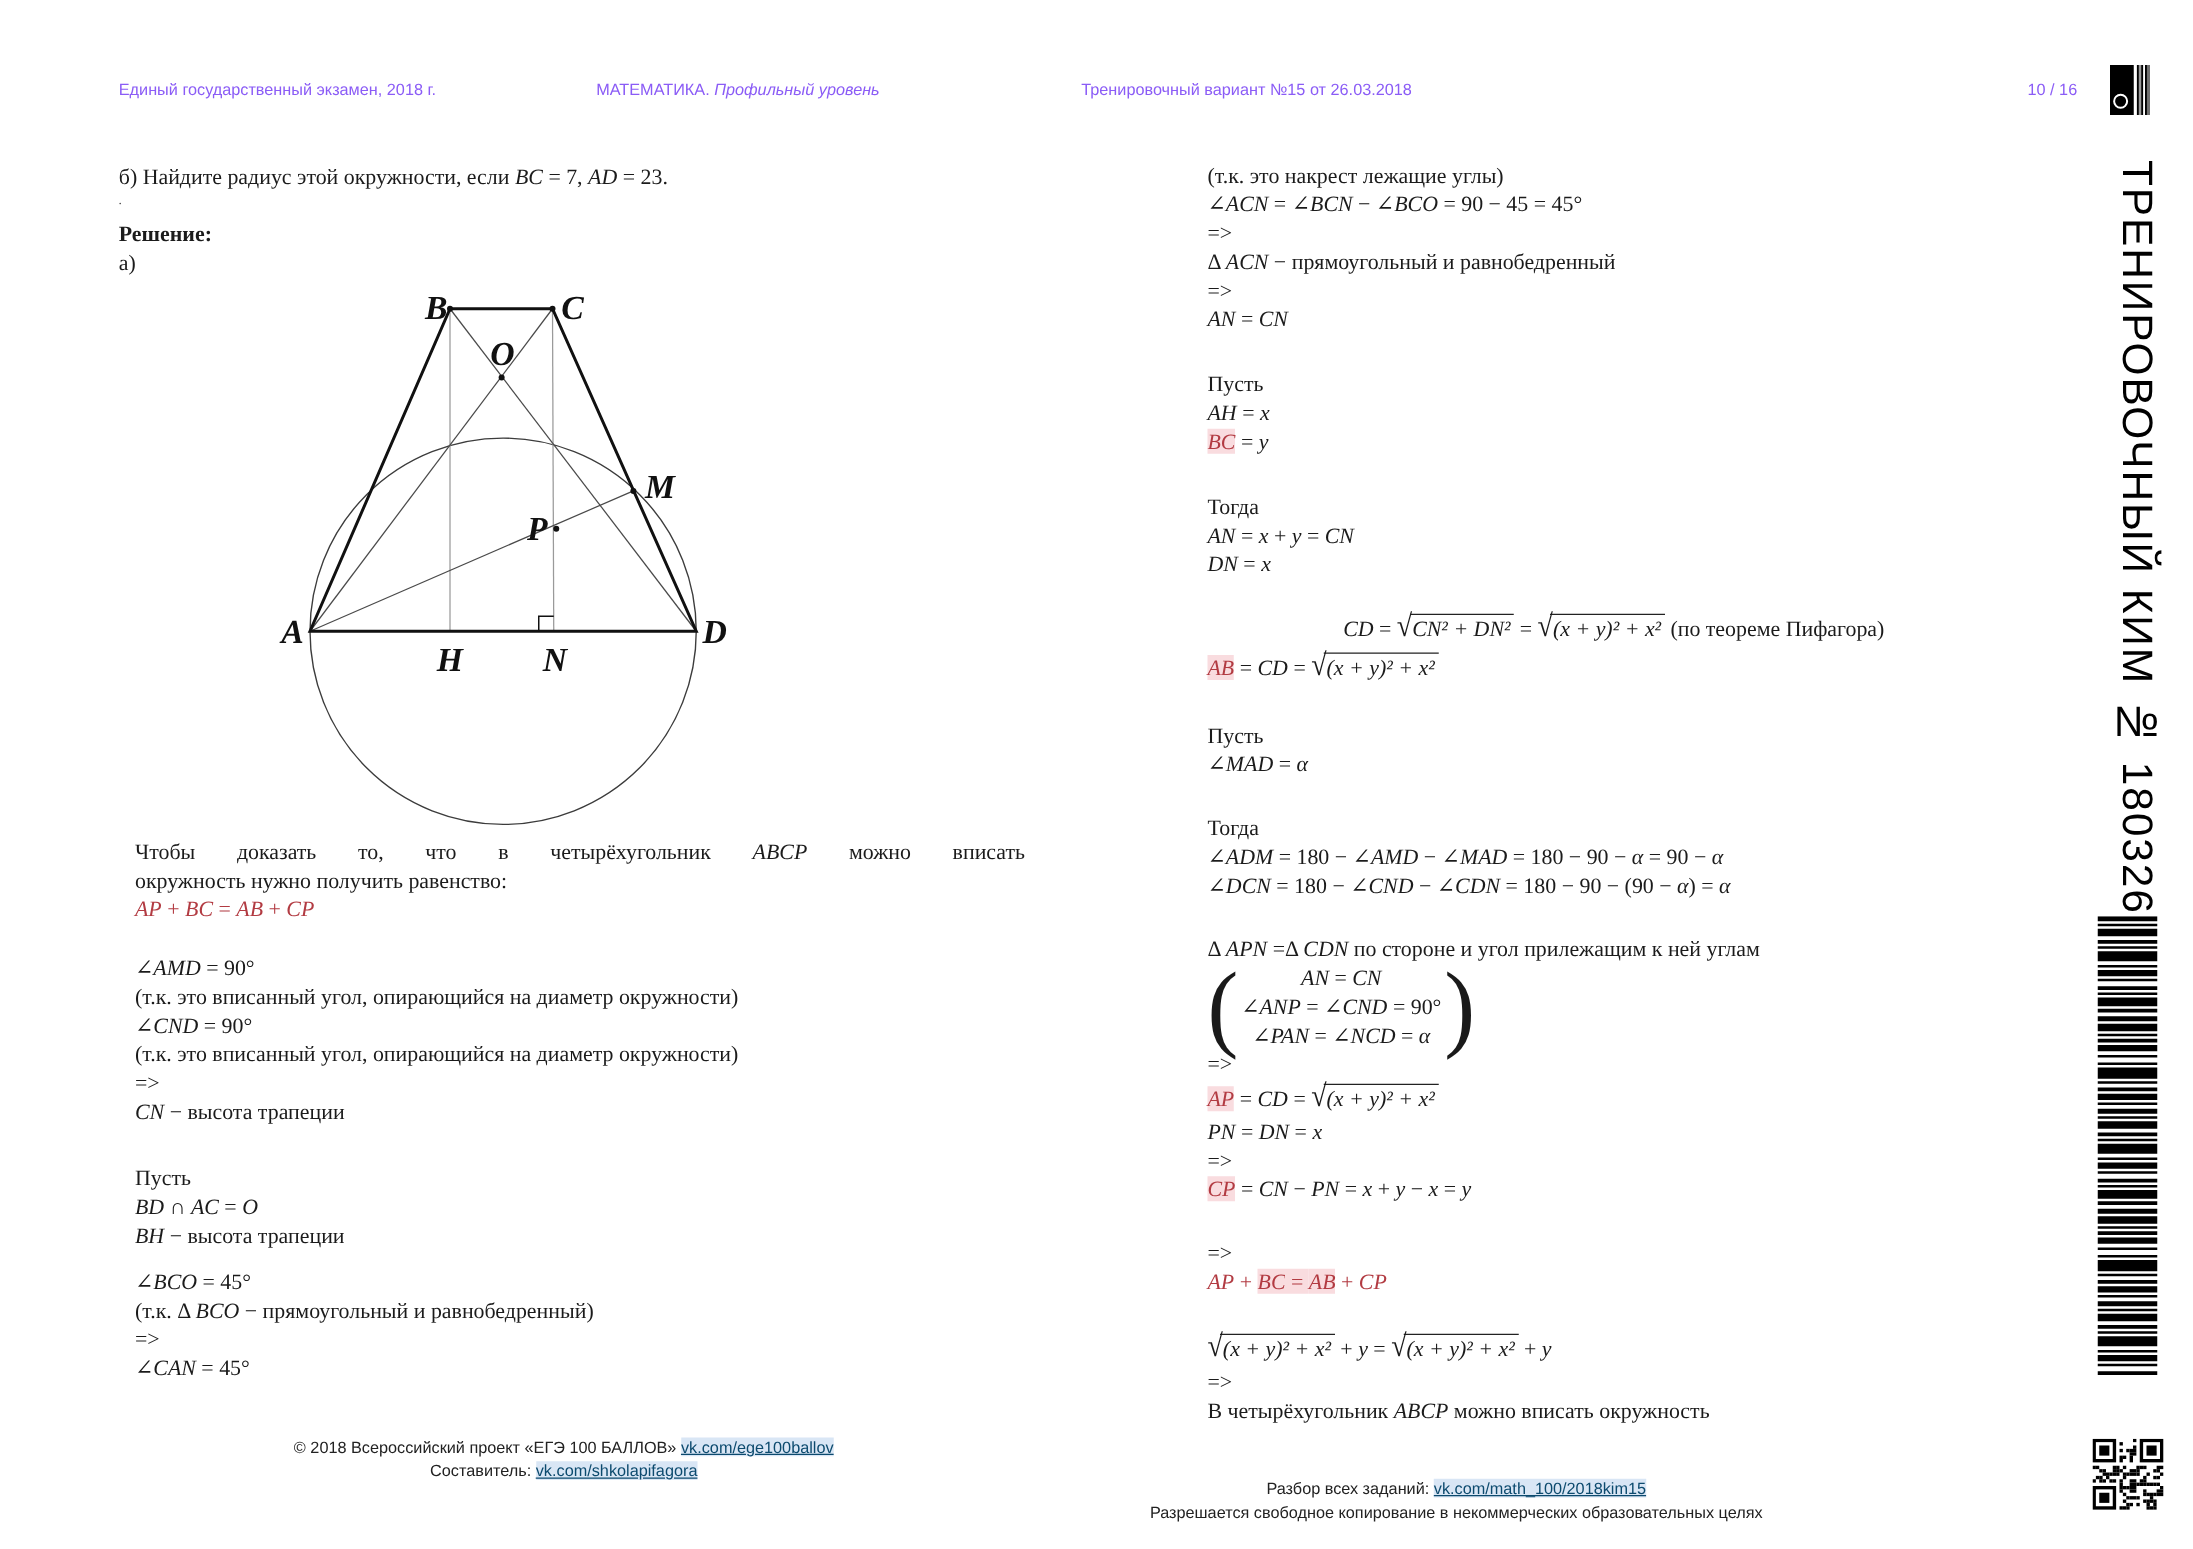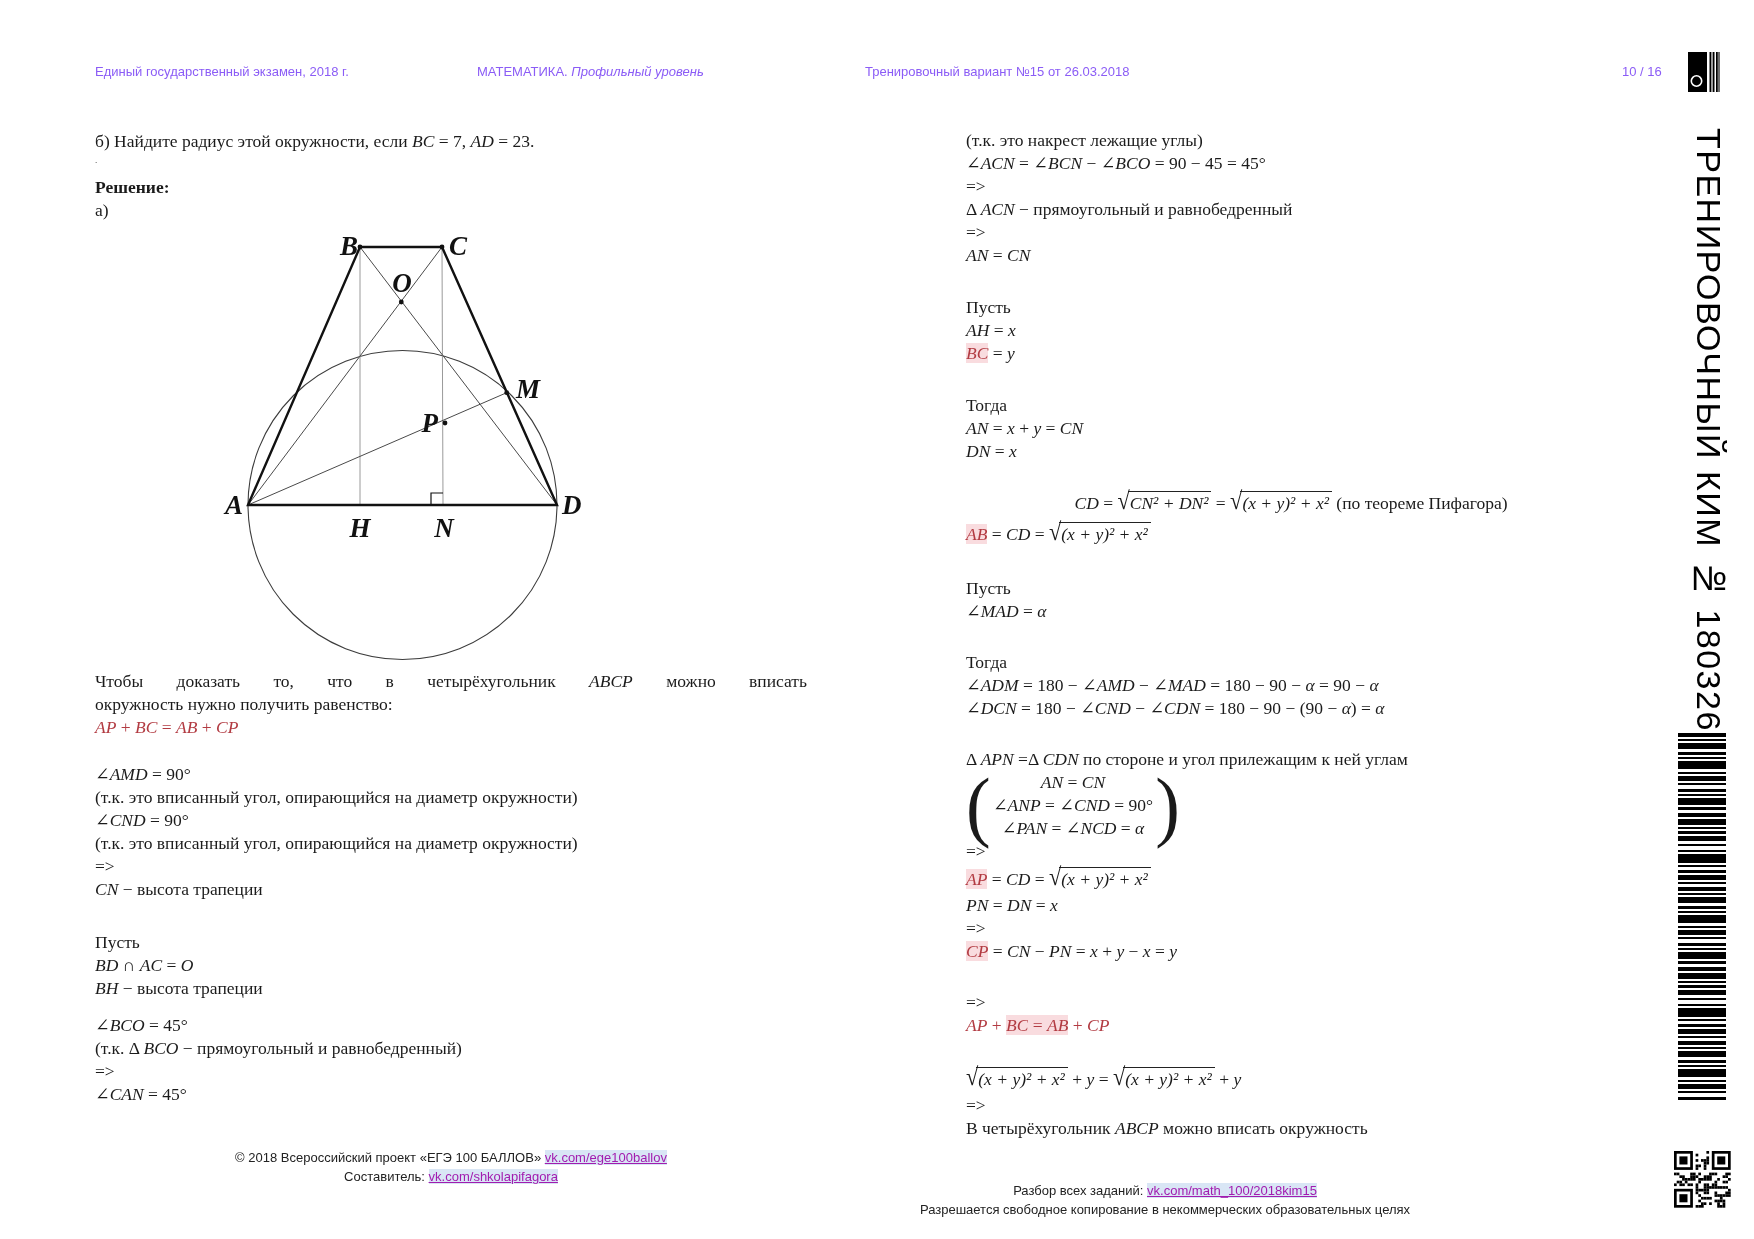--- a/index.html
+++ b/index.html
@@ -24,21 +24,21 @@
   
   .sqrt{display:inline-block;white-space:nowrap;}
   .rad{display:inline-block;font-size:1.28em;transform:scaleY(1.12);transform-origin:60% 78%;margin-right:-2px;}
   .vinc{border-top:1.4px solid #222;padding:1px 3px 0 2px;}
   
   .system{display:flex;align-items:center;width:214px;}
   .system .syslines{flex:1;text-align:center;}
   .bigparen{font-size:74px;line-height:66px;font-weight:400;transform:scaleY(1.05);color:#1a1a1a;}
   
   .ftr{font-size:13px;color:#222;text-align:center;line-height:19px;}
-  .ftr a{color:#a21caf;text-decoration:underline;background:#d9e6f5;cursor:pointer;}
+  .ftr a{color:#0c4a6e;text-decoration:underline;background:#d9e6f5;cursor:pointer;}
   
   .vertical-kim{
     position:absolute;top:128px;right:26px;
     writing-mode:vertical-rl;text-orientation:mixed;
     font-family:"Liberation Sans","DejaVu Sans",sans-serif;
     font-size:34px;letter-spacing:1.5px;color:#000;white-space:nowrap;
   }
   svg text{font-family:"Liberation Serif","DejaVu Serif",serif;}
   .figlabel{font-size:27px;font-weight:700;font-style:italic;fill:#111;}
 </style>
@@ -279,21 +279,21 @@
   <text class="figlabel" x="349" y="255" text-anchor="middle">B</text>
   <text class="figlabel" x="458" y="255" text-anchor="middle">C</text>
   <text class="figlabel" x="562" y="514" text-anchor="start">D</text>
   <text class="figlabel" x="360" y="537" text-anchor="middle">H</text>
   <text class="figlabel" x="444" y="537" text-anchor="middle">N</text>
   <text class="figlabel" x="402" y="292" text-anchor="middle">O</text>
   <text class="figlabel" x="516" y="398" text-anchor="start">M</text>
   <text class="figlabel" x="438" y="432" text-anchor="end">P</text>
 </svg>
 
-<div class="abs col" id="left-text" style="left:95px;top:670px;width:712px;">
+<div class="abs col" id="left-text" style="left:108px;top:670px;width:712px;">
     <div class="line jfull"><span>Чтобы доказать то, что в четырёхугольник </span><span class="it">ABCP</span><span> можно вписать</span></div>
     <div class="line"><span>окружность нужно получить равенство:</span></div>
     <div class="line"><span class="it rd">AP</span><span class="rd"> + </span><span class="it rd">BC</span><span class="rd"> = </span><span class="it rd">AB</span><span class="rd"> + </span><span class="it rd">CP</span></div>
     <div class="line" style="margin-top: 24px;"><span>∠</span><span class="it">AMD</span><span> = 90°</span></div>
     <div class="line"><span>(т.к. это вписанный угол, опирающийся на диаметр окружности)</span></div>
     <div class="line"><span>∠</span><span class="it">CND</span><span> = 90°</span></div>
     <div class="line"><span>(т.к. это вписанный угол, опирающийся на диаметр окружности)</span></div>
     <div class="line"><span>=&gt;</span></div>
     <div class="line"><span class="it">CN</span><span> − высота трапеции</span></div>
     <div class="line" style="margin-top: 30px;"><span>Пусть</span></div>

